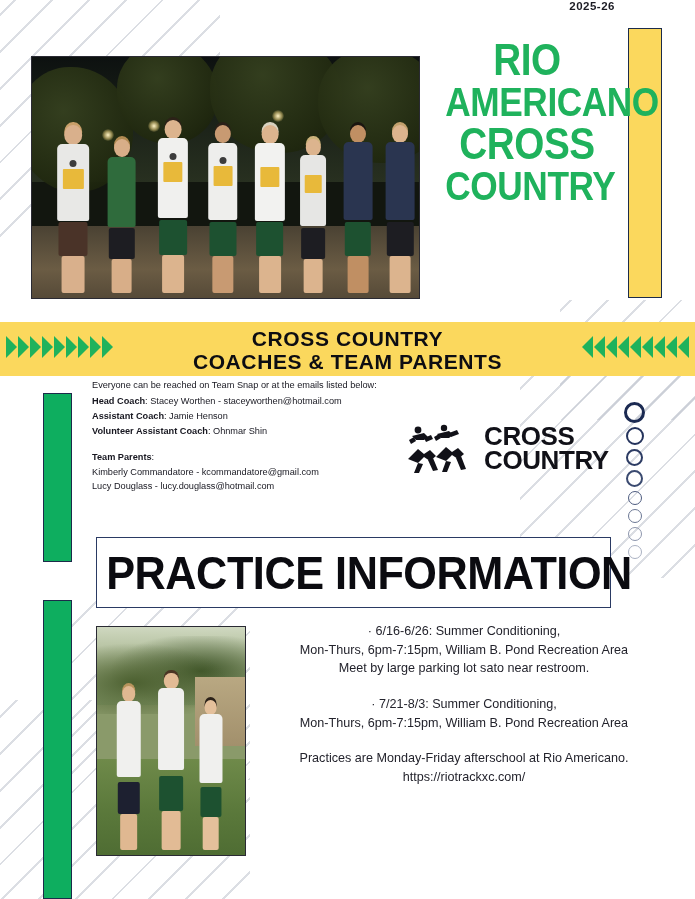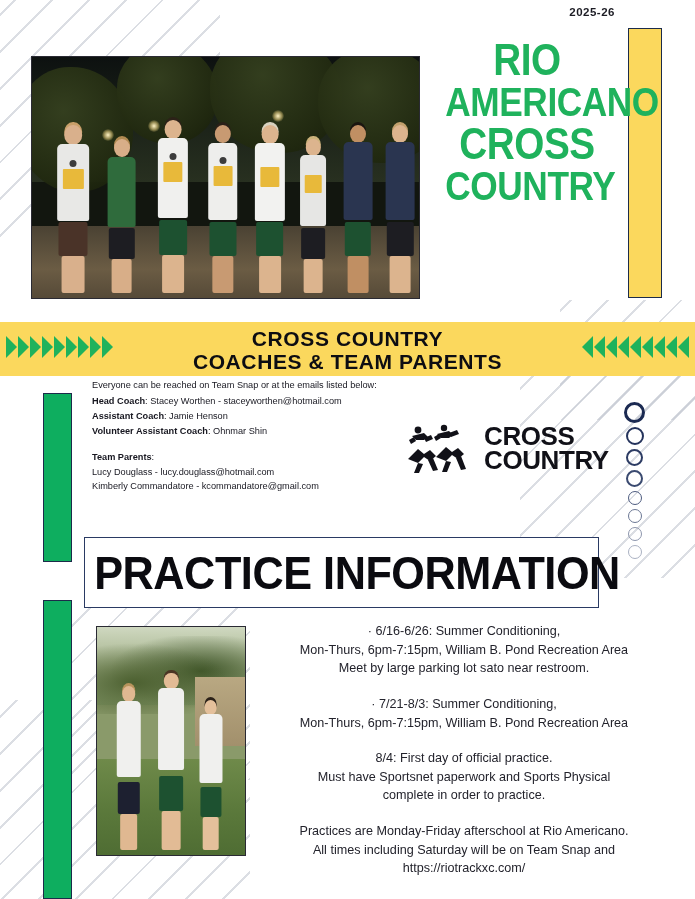--- a/index.html
+++ b/index.html
@@ -33,21 +33,21 @@
   #stripes-topleft  { left: -10px;  top: -12px;  width: 230px; height: 250px; }
   #stripes-topright { left: 560px;  top: 300px;  width: 150px; height: 120px; }
   #stripes-midright { left: 520px;  top: 368px;  width: 180px; height: 210px; }
   #stripes-bottomleft { left: -10px; top: 700px; width: 260px; height: 210px; }
   #stripes-bottomleft2 { left: 60px; top: 600px; width: 190px; height: 180px; }
 
   
   #year-label {
     position: absolute;
     right: 80px;
-    top: 6px;
+    top: 0;
     font-size: 11.5px;
     font-weight: 700;
     letter-spacing: 0.5px;
     color: #1c1c24;
   }
   #yellow-bar {
     position: absolute;
     left: 628px;
     top: 28px;
     width: 34px;
@@ -235,21 +235,21 @@
     gap: 4px;
   }
   .dot {
     border-radius: 50%;
     background: transparent;
   }
 
   
   #practice-box {
     position: absolute;
-    left: 84px;
+    left: 96px;
     top: 537px;
     width: 515px;
     height: 71px;
     border: 1.6px solid #2a3a63;
     box-sizing: border-box;
     background: #ffffff;
     display: flex;
     align-items: center;
   }
   #practice-title {
@@ -433,21 +433,21 @@
   <div class="green-bar" id="green-bar-upper"></div>
   <div class="green-bar" id="green-bar-lower"></div>
 
   <div id="coaches-block">
     <span class="line lead">Everyone can be reached on Team Snap or at the emails listed below:</span>
     <span class="line"><b>Head Coach</b><span>: Stacey Worthen - staceyworthen@hotmail.com</span></span>
     <span class="line"><b>Assistant Coach</b><span>: Jamie Henson</span></span>
     <span class="line"><b>Volunteer Assistant Coach</b><span>: Ohnmar Shin</span></span>
     <span class="spacer"></span>
     <span class="line"><b>Team Parents</b><span>:</span></span>
-    <span id="parents-list"><span class="line">Lucy Douglass - lucy.douglass@hotmail.com</span><span class="line">Kimberly Commandatore - kcommandatore@gmail.com</span></span>
+    <span id="parents-list"><span class="line">Kimberly Commandatore - kcommandatore@gmail.com</span><span class="line">Lucy Douglass - lucy.douglass@hotmail.com</span></span>
   </div>
 
   <div id="cc-logo">
     <svg id="cc-logo-mark" viewBox="0 0 74 56">
       <g fill="#111118">
         <circle cx="14" cy="9" r="3.4"></circle>
         <path d="M8 15 L20 12 L24 16 L20 19 L12 19 Z"></path>
         <path d="M5 19 L10 16 L12 20 L7 23 Z"></path>
         <path d="M20 17 L27 14 L29 18 L22 21 Z"></path>
         <circle cx="40" cy="7" r="3.2"></circle>
@@ -514,24 +514,18 @@
       <div class="para">
         <span class="ln">· 6/16-6/26: Summer Conditioning,</span>
         <span class="ln">Mon-Thurs, 6pm-7:15pm, William B. Pond Recreation Area</span>
         <span class="ln">Meet by large parking lot sato near restroom.</span>
       </div>
       <div class="para">
         <span class="ln">· 7/21-8/3: Summer Conditioning,</span>
         <span class="ln">Mon-Thurs, 6pm-7:15pm, William B. Pond Recreation Area</span>
       </div>
       <div class="para">
-        <span class="ln">8/4: First day of official practice.</span>
-        <span class="ln">Must have Sportsnet paperwork and Sports Physical</span>
-        <span class="ln">complete in order to practice.</span>
-      </div>
-      <div class="para">
         <span class="ln">Practices are Monday-Friday afterschool at Rio Americano.</span>
-        <span class="ln">All times including Saturday will be on Team Snap and</span>
         <span class="ln">https://riotrackxc.com/</span>
       </div>
     </div>
 
 </div>
 
 </body></html>

